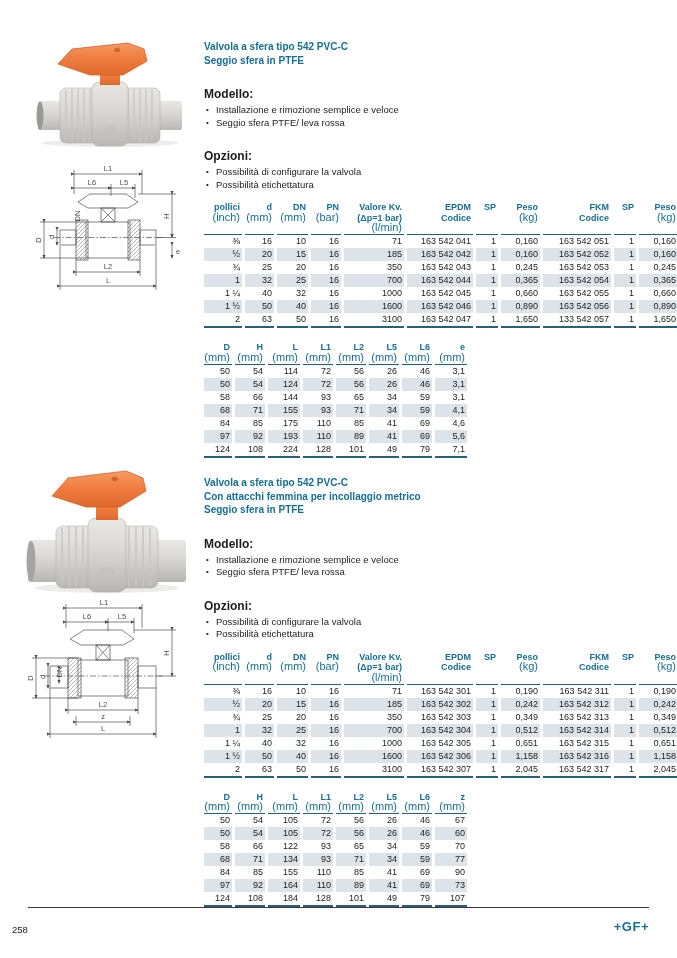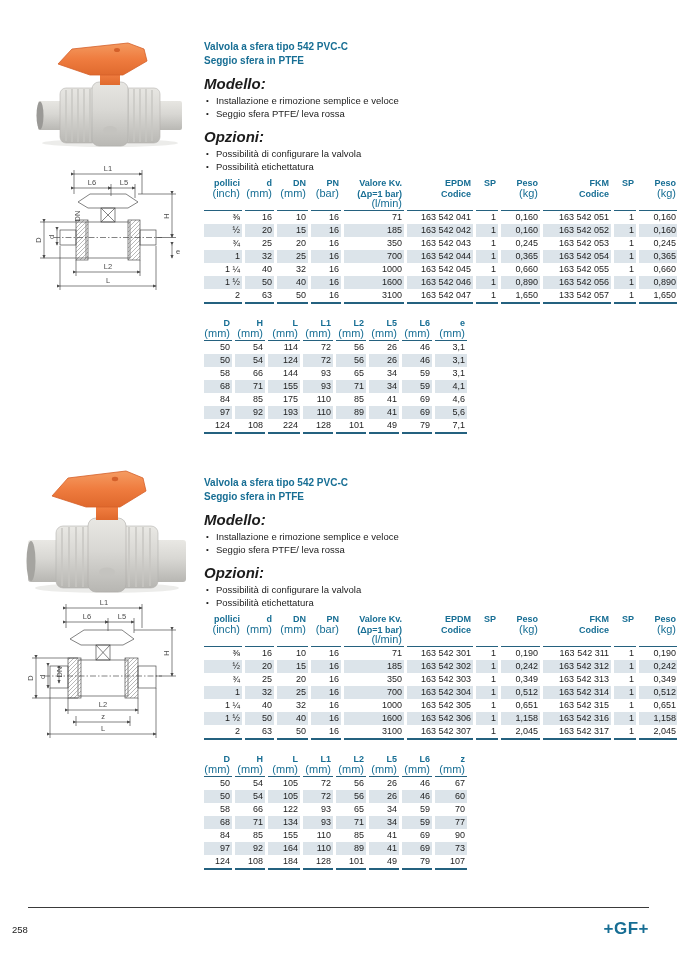--- a/index.html
+++ b/index.html
@@ -14,29 +14,29 @@
   .draw1  { left:32px; top:164px; }
   .photo2 { left:24px; top:464px; }
   .draw2  { left:26px; top:598px; }
 
   
   .right-col { position:absolute; left:204px; width:424px; }
   .rc1 { top:40px; }
   .rc2 { top:476px; }
 
   .sec-title { color:#176e94; font-weight:bold; font-size:10px; line-height:13.5px; }
-  .subhead   { font-weight:bold; font-size:15px; color:#1c1c1c; margin-top:8px; margin-bottom:3px;font-style:italic; }
+  .subhead   { font-weight:bold; font-size:12px; color:#1c1c1c; margin-top:20px; margin-bottom:3px; }
   ul.bullets { list-style:none; margin:0; padding:0; }
   ul.bullets li { display:flex; font-size:9.5px; line-height:12.5px; color:#1c1c1c; }
   ul.bullets .dot { width:10px; padding-left:2px; font-size:8px; }
 
   
   table { border-collapse:collapse; }
   th, td { font-family:"Liberation Sans", sans-serif; }
-  .main-table { width:422px; table-layout:fixed; margin-top:5px; }
+  .main-table { width:422px; table-layout:fixed; margin-top:11px; }
   .dim-table  { width:226px; table-layout:fixed; margin-top:14px; }
 
   th { vertical-align:top; text-align:right; padding:0 2px 2px 0;
        border-right:3px solid #fff; border-bottom:1.5px solid #24617f; }
   th:last-child { border-right:none; }
   .h-main { font-weight:bold; color:#176e94; font-size:9px;  line-height:10.5px; }
   .h-unit { font-weight:normal; color:#176e94; font-size:11px; line-height:9px; }
 
   td { text-align:right; font-size:9px; line-height:11px; color:#1c1c1c;
        padding:1px 2px 1px 0; border-right:3px solid #fff; }
@@ -53,21 +53,21 @@
   .main-table th:nth-child(11){width:37px}
 
   .dim-table th:nth-child(1){width:26px} .dim-table th:nth-child(2){width:28px}
   .dim-table th:nth-child(3){width:30px} .dim-table th:nth-child(4){width:28px}
   .dim-table th:nth-child(5){width:28px} .dim-table th:nth-child(6){width:28px}
   .dim-table th:nth-child(7){width:28px} .dim-table th:nth-child(8){width:30px}
 
   
   .footer-rule { position:absolute; left:28px; right:28px; top:907px; border-top:1px solid #3a3a3a; }
   .page-num { position:absolute; left:12px; top:924px; font-size:9.5px; color:#1c1c1c; }
-  .brand { position:absolute; right:28px; top:919px; font-size:17px; font-weight:bold;
+  .brand { position:absolute; right:28px; top:919px; font-size:13px; font-weight:bold;
            color:#176e94; letter-spacing:0.5px;margin-left:44px; }
 
   
   .dim-label { font-family:"Liberation Sans", sans-serif; font-size:7.5px; fill:#4d4d4d; }
 </style>
 </head>
 <body>
 
 <div class="page">
 
@@ -542,20 +542,21 @@
     <text class="dim-label" transform="rotate(-90 19,79)" x="19" y="79" text-anchor="middle">d</text>
     <text class="dim-label" transform="rotate(-90 143,55)" x="143" y="55" text-anchor="middle">H</text>
     <text class="dim-label" x="77" y="109" text-anchor="middle">L2</text>
     <text class="dim-label" x="77" y="121" text-anchor="middle">z</text>
     <text class="dim-label" x="77" y="133" text-anchor="middle">L</text>
   </svg>
 
   <div class="right-col rc2">
     <div class="sec-title">
       <div>Valvola a sfera tipo 542 PVC-C</div>
+      <div>Con attacchi femmina per incollaggio metrico</div>
       <div>Seggio sfera in PTFE</div>
     </div>
     <div class="subhead">Modello:</div>
     <ul class="bullets">
       <li>
           <span class="dot">•</span>
           <span>Installazione e rimozione semplice e veloce</span>
         </li>
       <li>
           <span class="dot">•</span>

